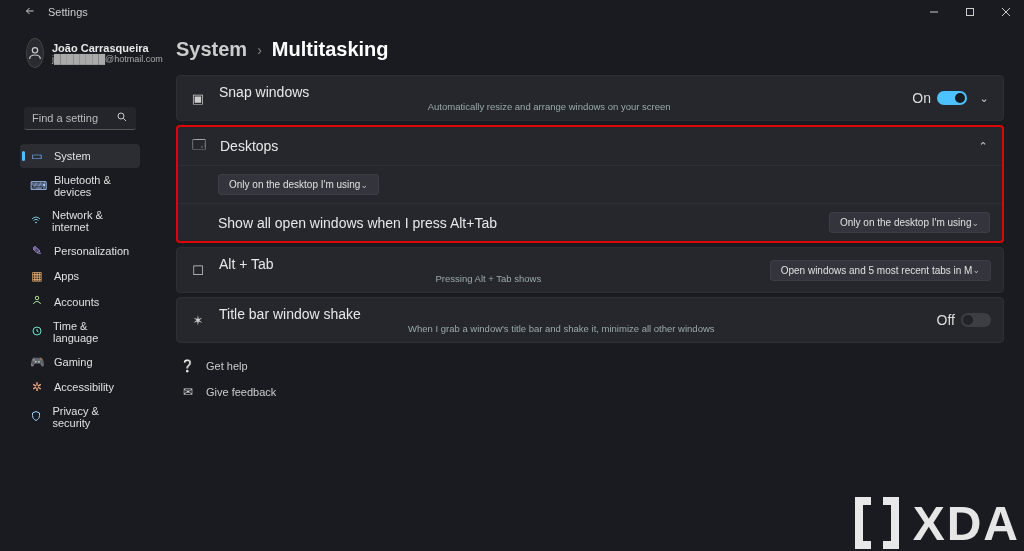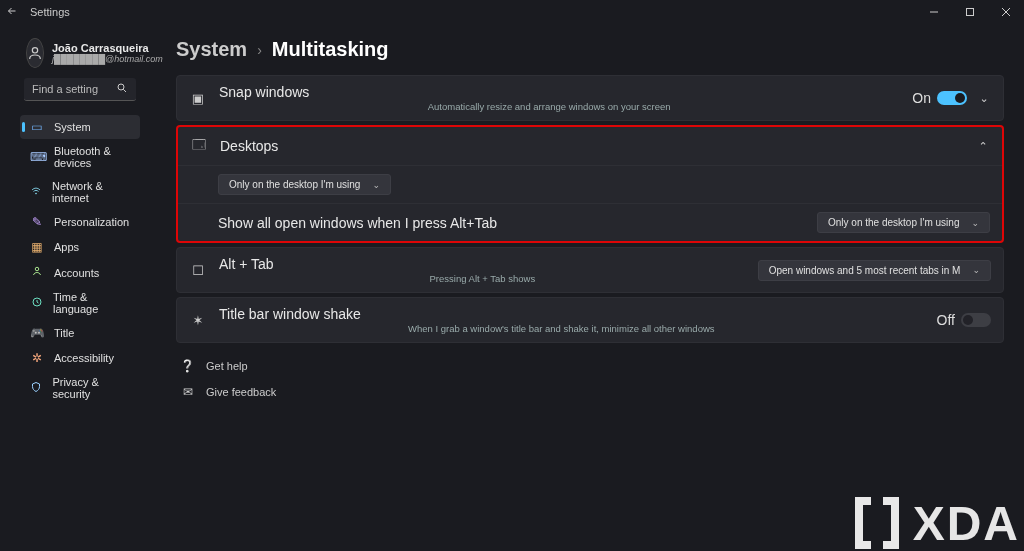--- a/index.html
+++ b/index.html
@@ -9,40 +9,40 @@
     font-family: "Segoe UI", sans-serif;
     color: #e8e8e8;
     font-size: 12px;
     overflow: hidden;
     position: relative;
   }
   .titlebar {
     height: 24px;
     display: flex;
     align-items: center;
-    padding-left: 4px;
+    padding-left: 22px;
     font-size: 11px;
     color: #ccc;
   }
   .titlebar .back { width: 16px; text-align: center; margin-right: 10px; cursor: pointer; color:#ccc; }
   .titlebar .spacer { flex: 1; }
   .winbtn { width: 36px; height: 24px; display:flex;align-items:center;justify-content:center; color:#ccc; cursor:pointer; }
   .main { display: flex; height: calc(551px - 24px); }
   .sidebar { width: 160px; padding: 10px 20px; display:flex; flex-direction:column; }
   .user-block { display:flex; align-items:center; gap:8px; padding: 4px 6px 10px; }
   .avatar {
     width: 30px; height: 30px; border-radius: 50%;
     background: #2a2b31;
     display:flex; align-items:center; justify-content:center;
     border: 1px solid #444;
     color:#ccc;
   }
   .user-text .name { font-size: 11px; font-weight: 600; color:#e8e8e8; }
-  .user-text .email { font-size: 9px; color:#aaa;font-style:italic; }
-  .search-wrap { position:relative; padding: 0 4px 10px; }
+  .user-text .email { font-size: 9px; color:#aaa; }
+  .search-wrap { position:relative; padding: 0 4px 10px; margin-top: 29px; }
   .search {
     width: 100%; background:#24252b; border:none; border-bottom:1px solid #555;
     color:#ccc; padding:5px 24px 5px 8px; font-size:11px; border-radius:3px;
   }
   .search::placeholder { color:#bbb; }
   .search-icon { position:absolute; right:12px; top:4px; color:#ccc; font-size:12px; }
   .nav { display:flex; flex-direction:column; gap:1px; margin-top:4px;}
   .nav-item {
     display:flex; align-items:center; gap:10px;
     padding: 5px 10px; border-radius:4px; cursor:pointer;
@@ -82,21 +82,21 @@
   }
   .toggle.on { background:#4cc2ff; }
   .toggle::after {
     content:""; position:absolute; width:10px; height:10px; background:#222228; border-radius:50%;
     top:2px; left:2px;
   }
   .toggle.on::after { left:auto; right:2px; background: #1a1b20; }
   .chev { width:14px; text-align:center; color:#ccc; font-size:11px; margin-left:4px;}
   .dropdown {
     background:#34353c; padding:4px 10px; border-radius:3px;
-    font-size:10px; color:#e0e0e0; display:flex; align-items:center; gap:12px;
+    font-size:10px; color:#e0e0e0; display:flex; align-items:center; gap:0;
     min-width:110px; justify-content:space-between; cursor:pointer;
     border:1px solid #3d3e45;
   }
   .dropdown.wide { min-width:160px; }
   .dd-caret { font-size:9px; color:#bbb; }
   .linkrow { display:flex; align-items:center; gap:10px; padding:6px 4px; color:#ccc; cursor:pointer; font-size:11px;}
   .linkrow .lk-icon { width:16px; text-align:center; font-size:12px;}
   .watermark {
     position:absolute; right:4px; bottom:-2px;
     display:flex; align-items:center; gap:8px;
@@ -210,21 +210,21 @@
         <span class="nav-icon ic-time">
           <svg width="12" height="12" viewBox="0 0 24 24" fill="none" stroke="currentColor" stroke-width="2">
               <circle cx="12" cy="12" r="8"></circle>
               <path d="M12 8v4l3 2"></path>
             </svg>
         </span>
         <span>Time &amp; language</span>
       </div>
       <div class="nav-item">
         <span class="nav-icon ic-game">🎮</span>
-        <span>Title</span>
+        <span>Gaming</span>
       </div>
       <div class="nav-item">
         <span class="nav-icon ic-acc">✲</span>
         <span>Accessibility</span>
       </div>
       <div class="nav-item">
         <span class="nav-icon ic-priv">
           <svg width="12" height="12" viewBox="0 0 24 24" fill="none" stroke="currentColor" stroke-width="2">
               <path d="M12 3l7 3v5c0 5-3 8-7 10-4-2-7-5-7-10V6l7-3z"></path>
             </svg>

